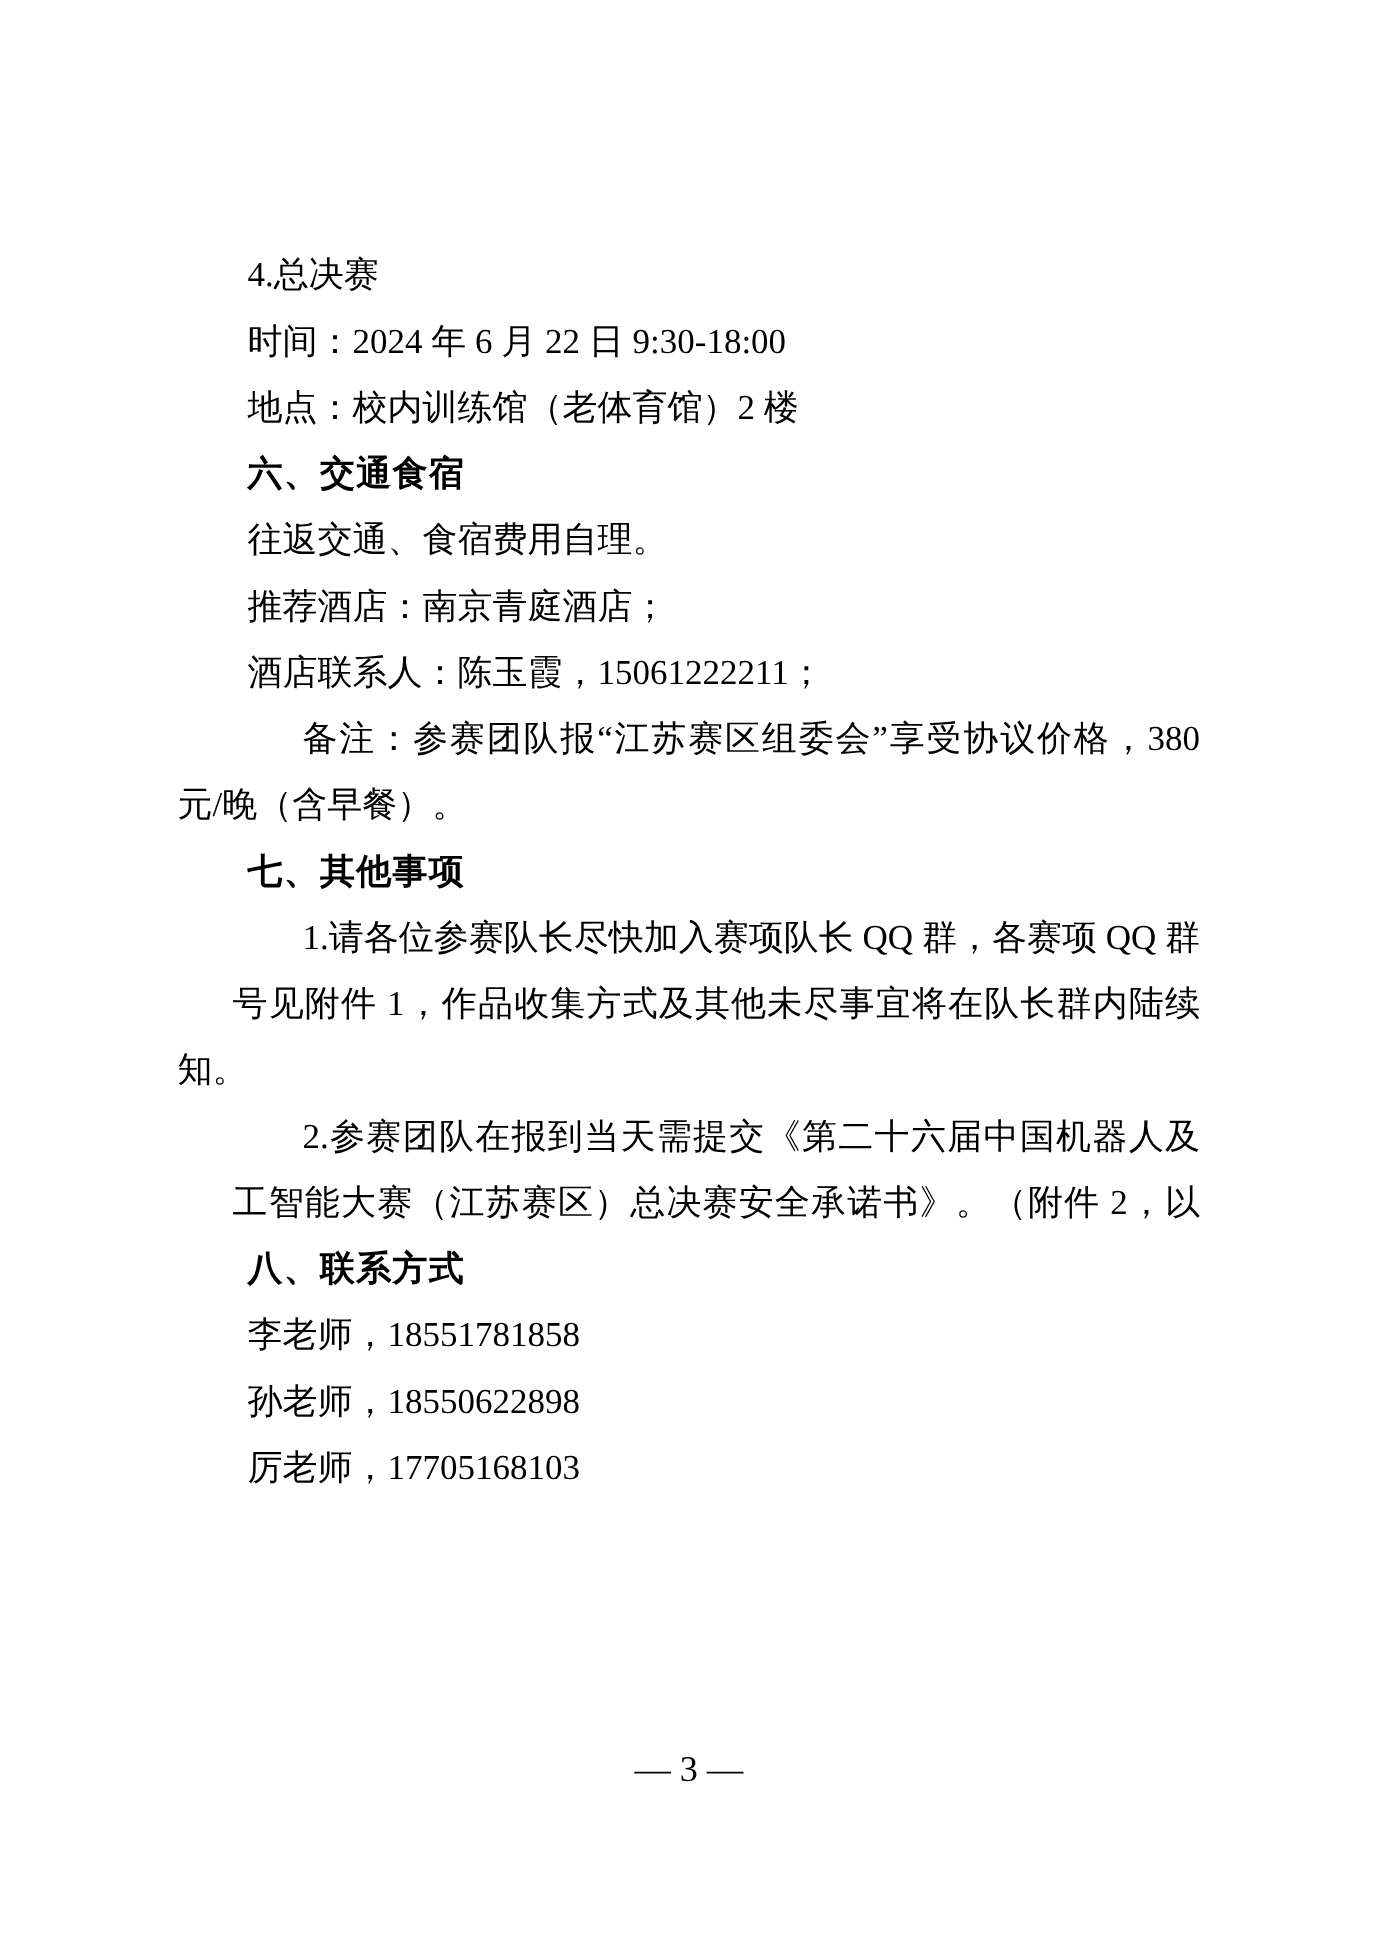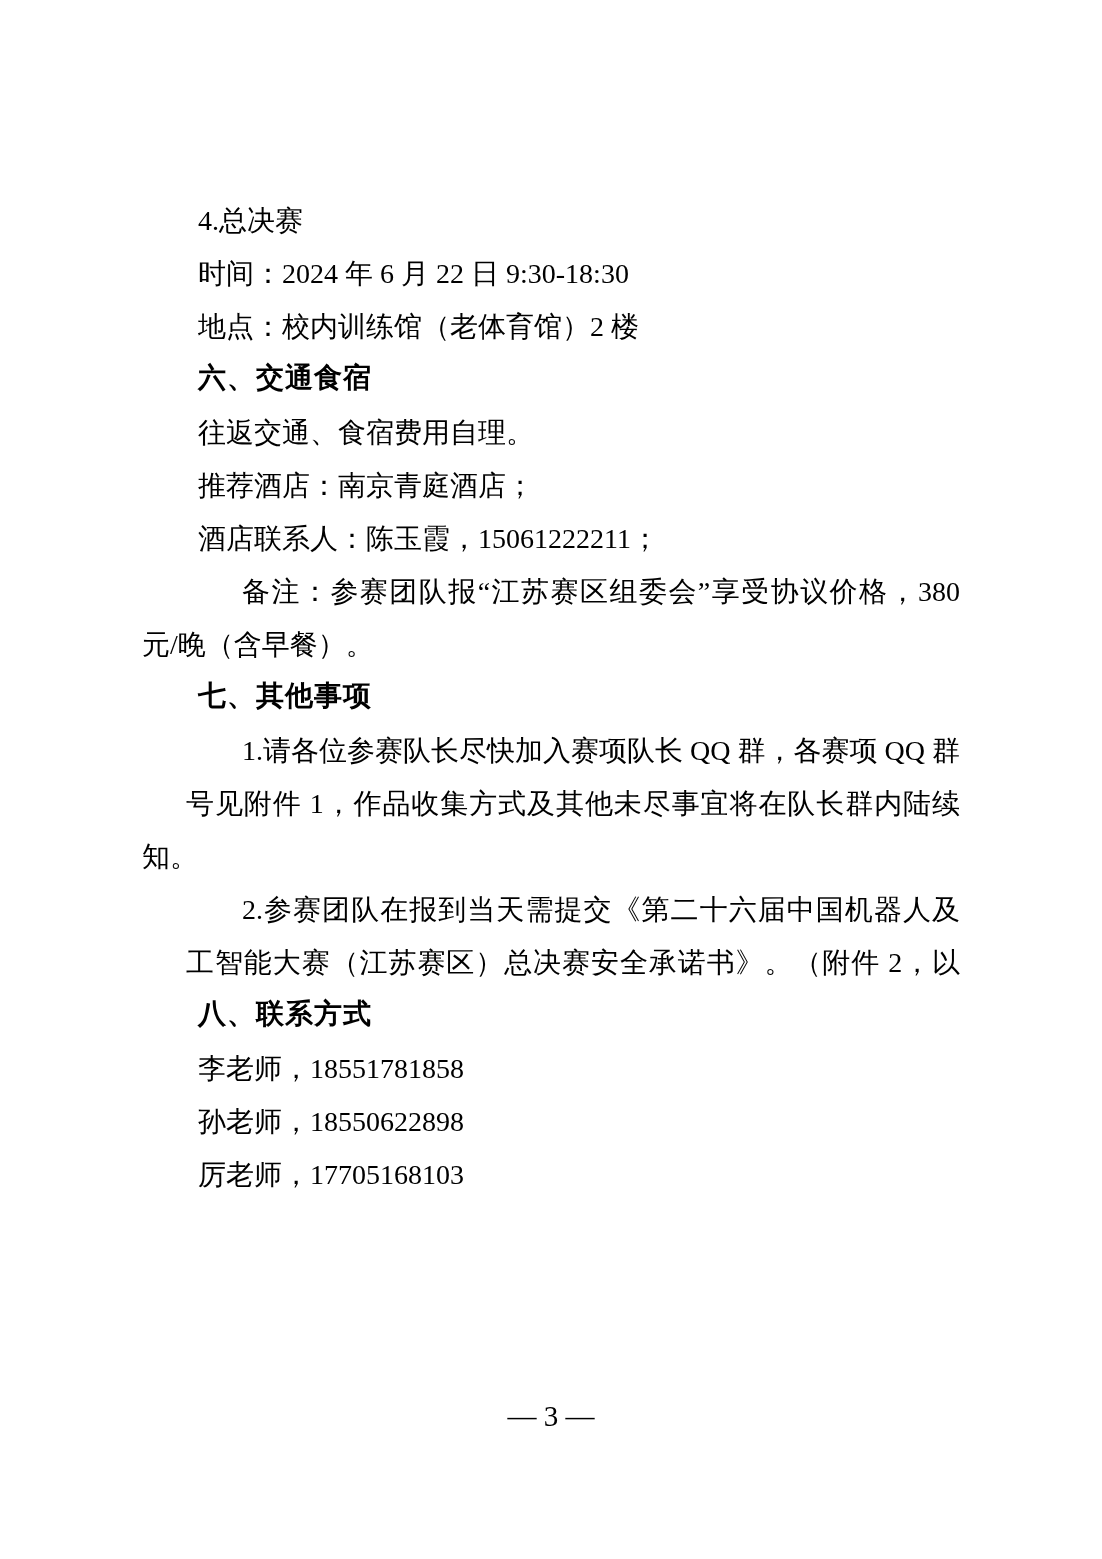--- a/index.html
+++ b/index.html
@@ -33,42 +33,42 @@
     text-indent: 2em;
   }
   .doc-line.stretch {
     white-space: normal;
     text-align: justify;
     text-align-last: justify;
     margin-left: 44px;
   }
   .doc-line.bold {
     font-weight: 700;
-    font-family: Liberation Mono, monospace;
+    font-family: Liberation Serif, serif;
     letter-spacing: 1px;
   }
   .footer {
     position: absolute;
     left: 0;
     top: 1396px;
     width: 100%;
     text-align: center;
     font-size: 29px;
     line-height: 40px;
     font-family: "Liberation Serif", "DejaVu Serif", serif;
     color: #000000;
   }
 </style>
 </head>
 <body>
 
 <div class="page">
   <div class="content" id="doc-body">
       <div class="doc-line indent">4.总决赛</div>
-      <div class="doc-line indent">时间：2024 年 6 月 22 日 9:30-18:30</div>
+      <div class="doc-line indent">时间：2024 年 6 月 22 日 9:30-18:00</div>
       <div class="doc-line indent">地点：校内训练馆（老体育馆）2 楼</div>
       <div class="doc-line indent bold">六、交通食宿</div>
       <div class="doc-line indent">往返交通、食宿费用自理。</div>
       <div class="doc-line indent">推荐酒店：南京青庭酒店；</div>
       <div class="doc-line indent">酒店联系人：陈玉霞，15061222211；</div>
       <div class="doc-line indent stretch">备注：参赛团队报“江苏赛区组委会”享受协议价格，380</div>
       <div class="doc-line">元/晚（含早餐）。</div>
       <div class="doc-line indent bold">七、其他事项</div>
       <div class="doc-line indent stretch">1.请各位参赛队长尽快加入赛项队长 QQ 群，各赛项 QQ 群</div>
       <div class="doc-line stretch">号见附件 1，作品收集方式及其他未尽事宜将在队长群内陆续通</div>

